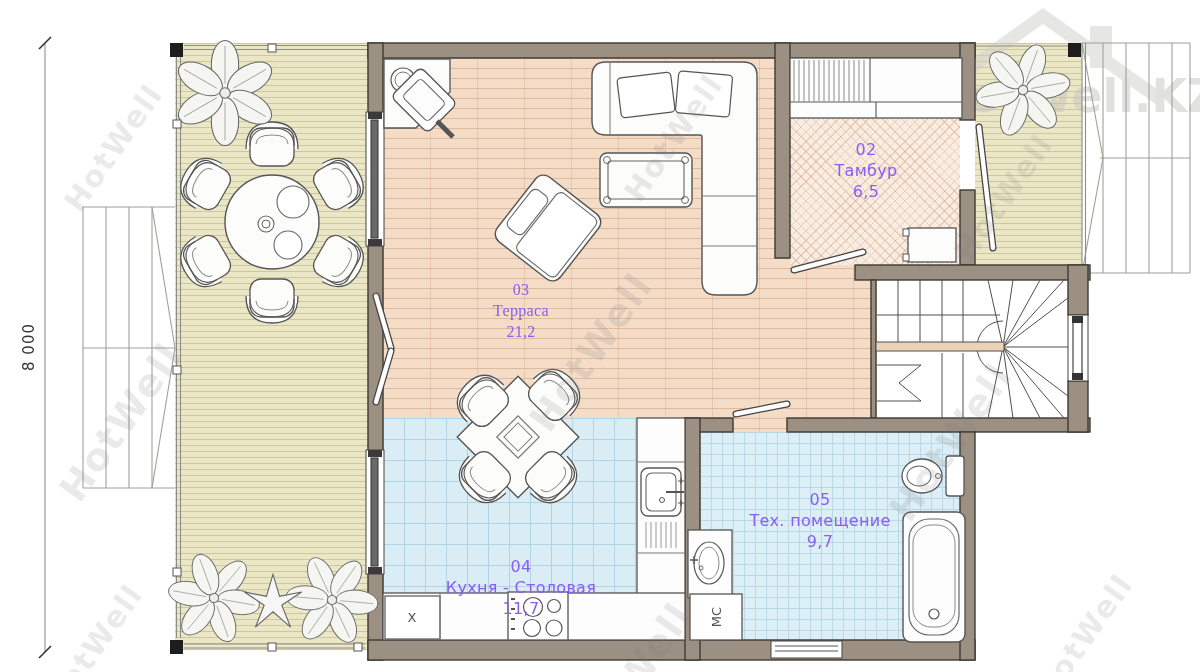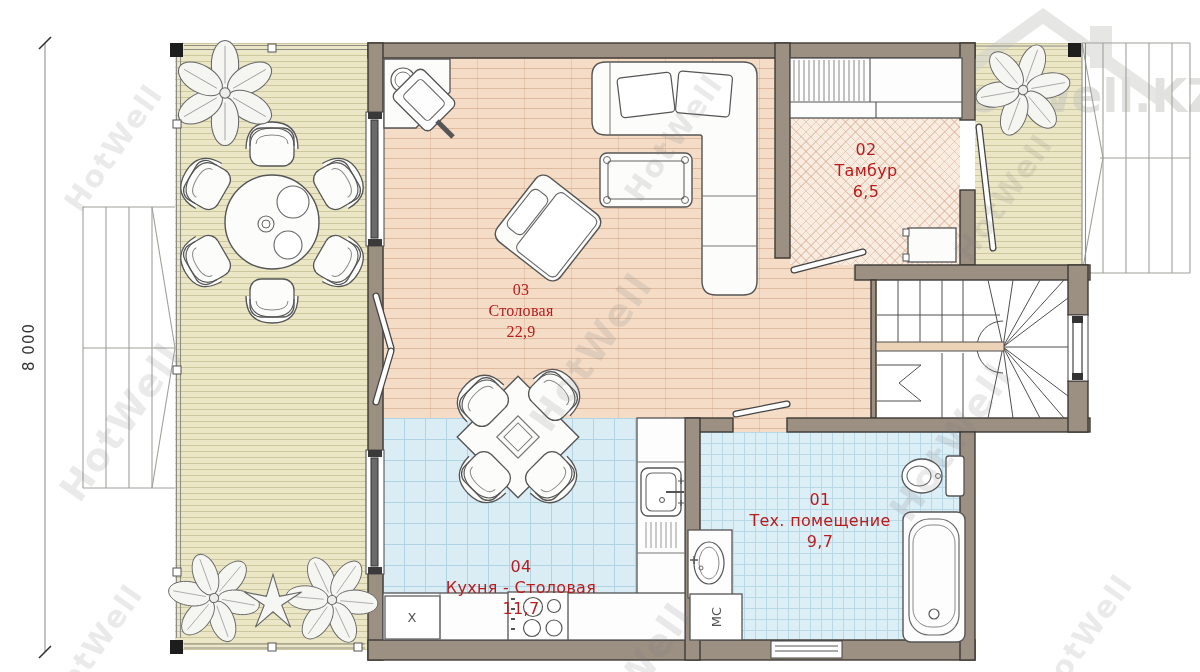--- a/index.html
+++ b/index.html
@@ -21,21 +21,21 @@
       repeating-linear-gradient(90deg, #b0d4e3 0 1px, transparent 1px 21px);}
   .floor-tile-sm{background-color:#dcEEf6;
     background-image:
       repeating-linear-gradient(180deg, #b9d9e7 0 1px, transparent 1px 11px),
       repeating-linear-gradient(90deg, #b9d9e7 0 1px, transparent 1px 11px);}
   .floor-deck{background-color:#ebe7c6;
     background-image:
       repeating-linear-gradient(180deg, rgba(173,167,116,.5) 0 1px, transparent 1px 6px);}
   .floor-stair{background:#ffffff;}
   
-  .room-label{text-align:center;font-size:16px;line-height:21px;color:#b91c1c;
+  .room-label{text-align:center;font-size:16px;line-height:21px;color:#8b5cf6;
     transform:translate(-50%,-50%);white-space:nowrap;letter-spacing:.3px;}
   .small-label{font-size:13px;color:#555;transform:translate(-50%,-50%);}
   .rot90{transform:translate(-50%,-50%) rotate(-90deg);}
   .dim-label{font-size:15px;color:#333;letter-spacing:1px;}
   .wm{font-size:38px;font-weight:bold;color:rgba(125,125,125,.16);
       transform:rotate(-55deg);white-space:nowrap;letter-spacing:2px;}
   .wm.sm{font-size:30px;}
   svg{position:absolute;left:0;top:0;}
 </style>
 </head>
@@ -349,30 +349,30 @@
   <div class="abs wm sm" style="left:1010px;top:620px;">HotWell</div>
   <div class="abs wm sm" style="left:930px;top:180px;">HotWell</div>
 
   <div class="abs room-label" style="left:866px;top:170px;">
     <div>02</div>
     <div>Тамбур</div>
     <div>6,5</div>
   </div>
   <div class="abs room-label" style="left:521px;top:310px;font-family:Liberation Serif, serif;">
     <div>03</div>
-    <div>Столовая</div>
-    <div>22,9</div>
+    <div>Терраса</div>
+    <div>21,2</div>
   </div>
   <div class="abs room-label" style="left:521px;top:543px;margin-top:44px;">
     <div>04</div>
     <div>Кухня - Столовая</div>
     <div>11,7</div>
   </div>
   <div class="abs room-label" style="left:820px;top:520px;">
-    <div>01</div>
+    <div>05</div>
     <div>Тех. помещение</div>
     <div>9,7</div>
   </div>
 
   <div class="abs small-label rot90" style="left:716px;top:617px;">МС</div>
   <div class="abs small-label" style="left:412px;top:617px;">X</div>
 
   <div class="abs dim-label rot90" style="left:29px;top:347px;">8 000</div>
 
 </div>

